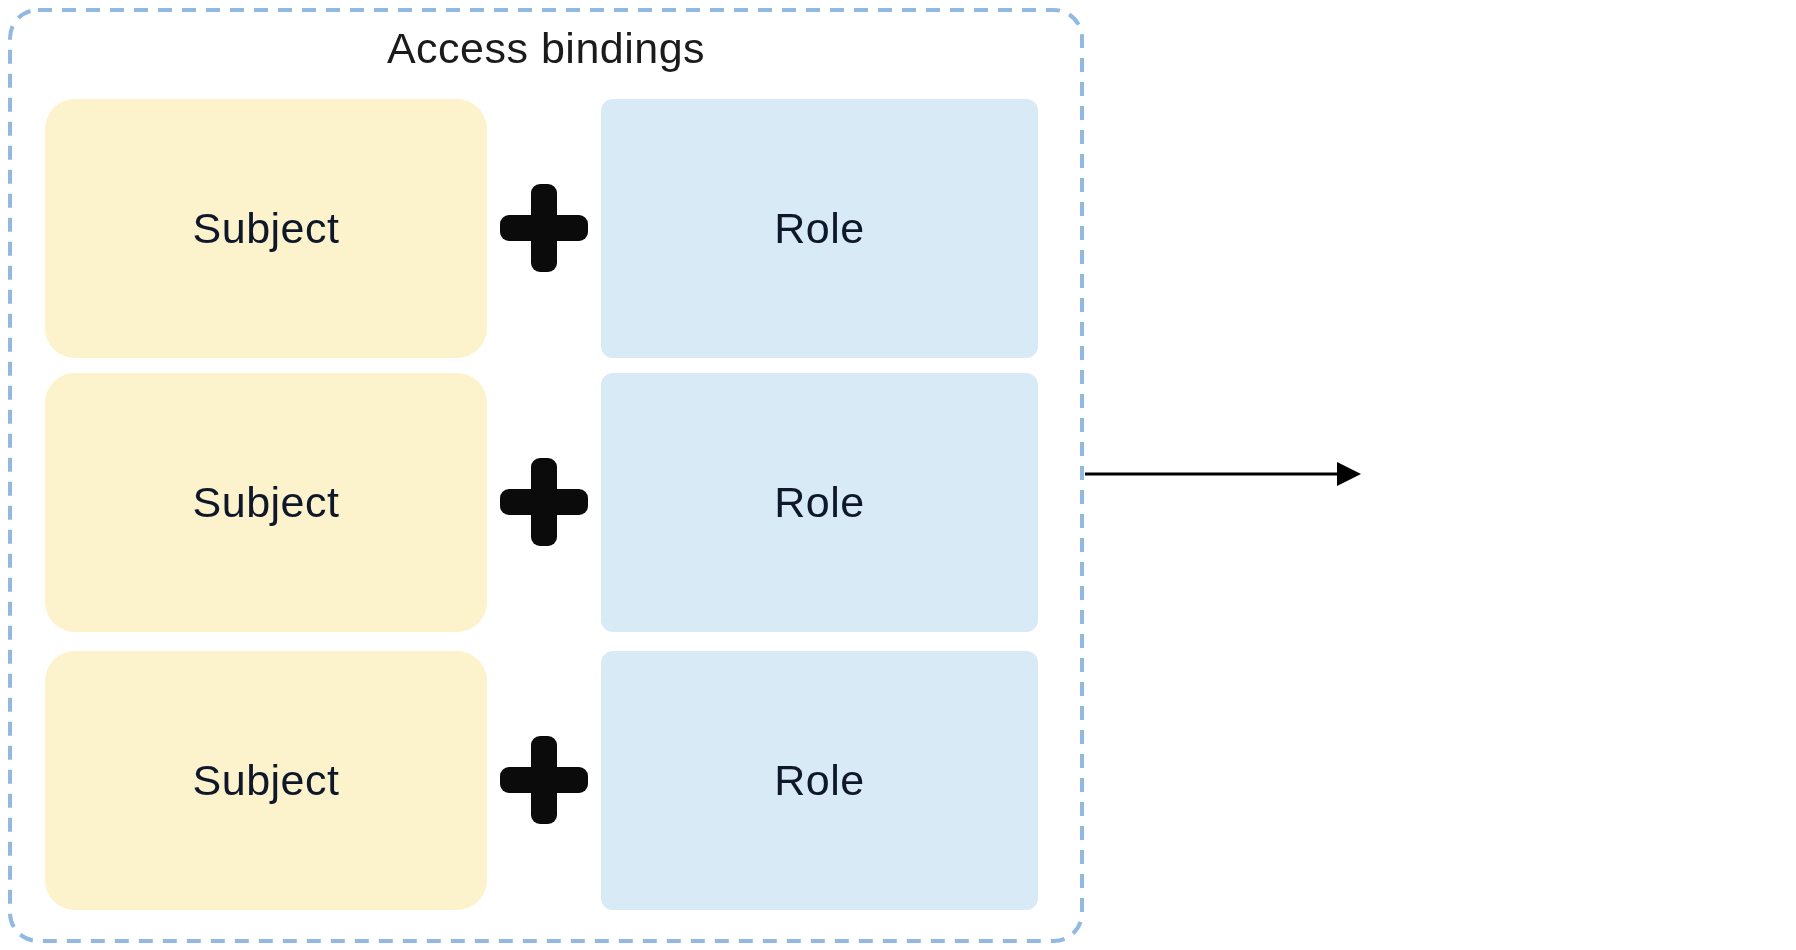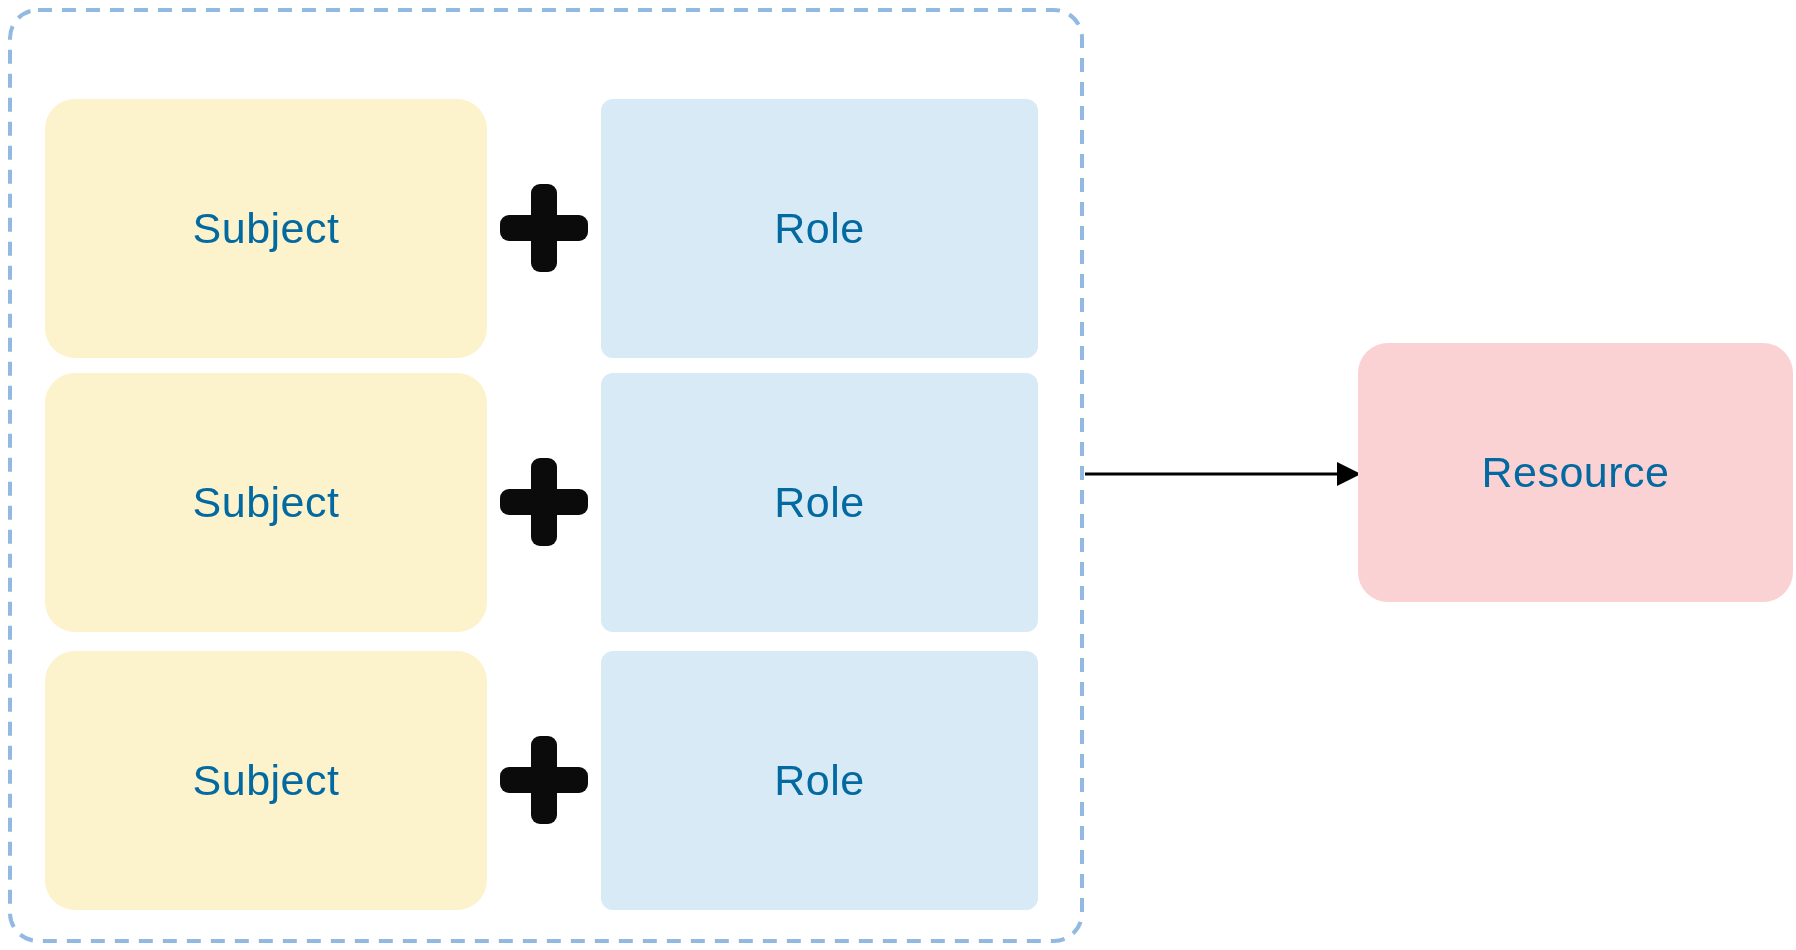--- a/index.html
+++ b/index.html
@@ -52,21 +52,21 @@
   .row-3 { top: 643px; }
   .box {
     position: absolute;
     border-radius: 30px;
     display: flex;
     align-items: center;
     justify-content: center;
     font-size: 43px;
     font-weight: 400;
     letter-spacing: 0.5px;
-    color: #0369a1;
+    color: #0f172a;
   }
   .subject-box {
     left: 37px;
     top: 0;
     width: 442px;
     height: 259px;
     background: #FCF2CC;
   }
   .role-box {
     left: 593px;
@@ -102,20 +102,21 @@
 </head>
 <body>
 
 <div class="canvas">
 
   <div class="bindings-container">
     <svg class="dash-border" width="1076" height="935" viewBox="0 0 1076 935">
       <rect x="2" y="2" width="1072" height="931" rx="28" ry="28" fill="none" stroke="#92B9E2" stroke-width="4" stroke-dasharray="14 10"></rect>
     </svg>
 
+    <div class="container-title">Access bindings</div>
 
     <div class="binding-row row-1">
       <div class="box subject-box">
         <span>Subject</span>
       </div>
       <svg class="plus-icon" viewBox="0 0 88 88">
         <rect x="0" y="31" width="88" height="26" rx="9" fill="#0B0B0B"></rect>
         <rect x="31" y="0" width="26" height="88" rx="9" fill="#0B0B0B"></rect>
       </svg>
       <div class="box role-box">
@@ -148,17 +149,14 @@
         <span>Role</span>
       </div>
     </div>
   </div>
 
   <svg class="arrow-connector" width="278" height="32" viewBox="0 0 278 32">
     <line x1="0" y1="16" x2="254" y2="16" stroke="#000000" stroke-width="3"></line>
     <polygon points="252,4 252,28 276,16" fill="#000000"></polygon>
   </svg>
 
-  <div class="box resource-box">
-    <span>Resource</span>
-  </div>
 
 </div>
 
 </body></html>

